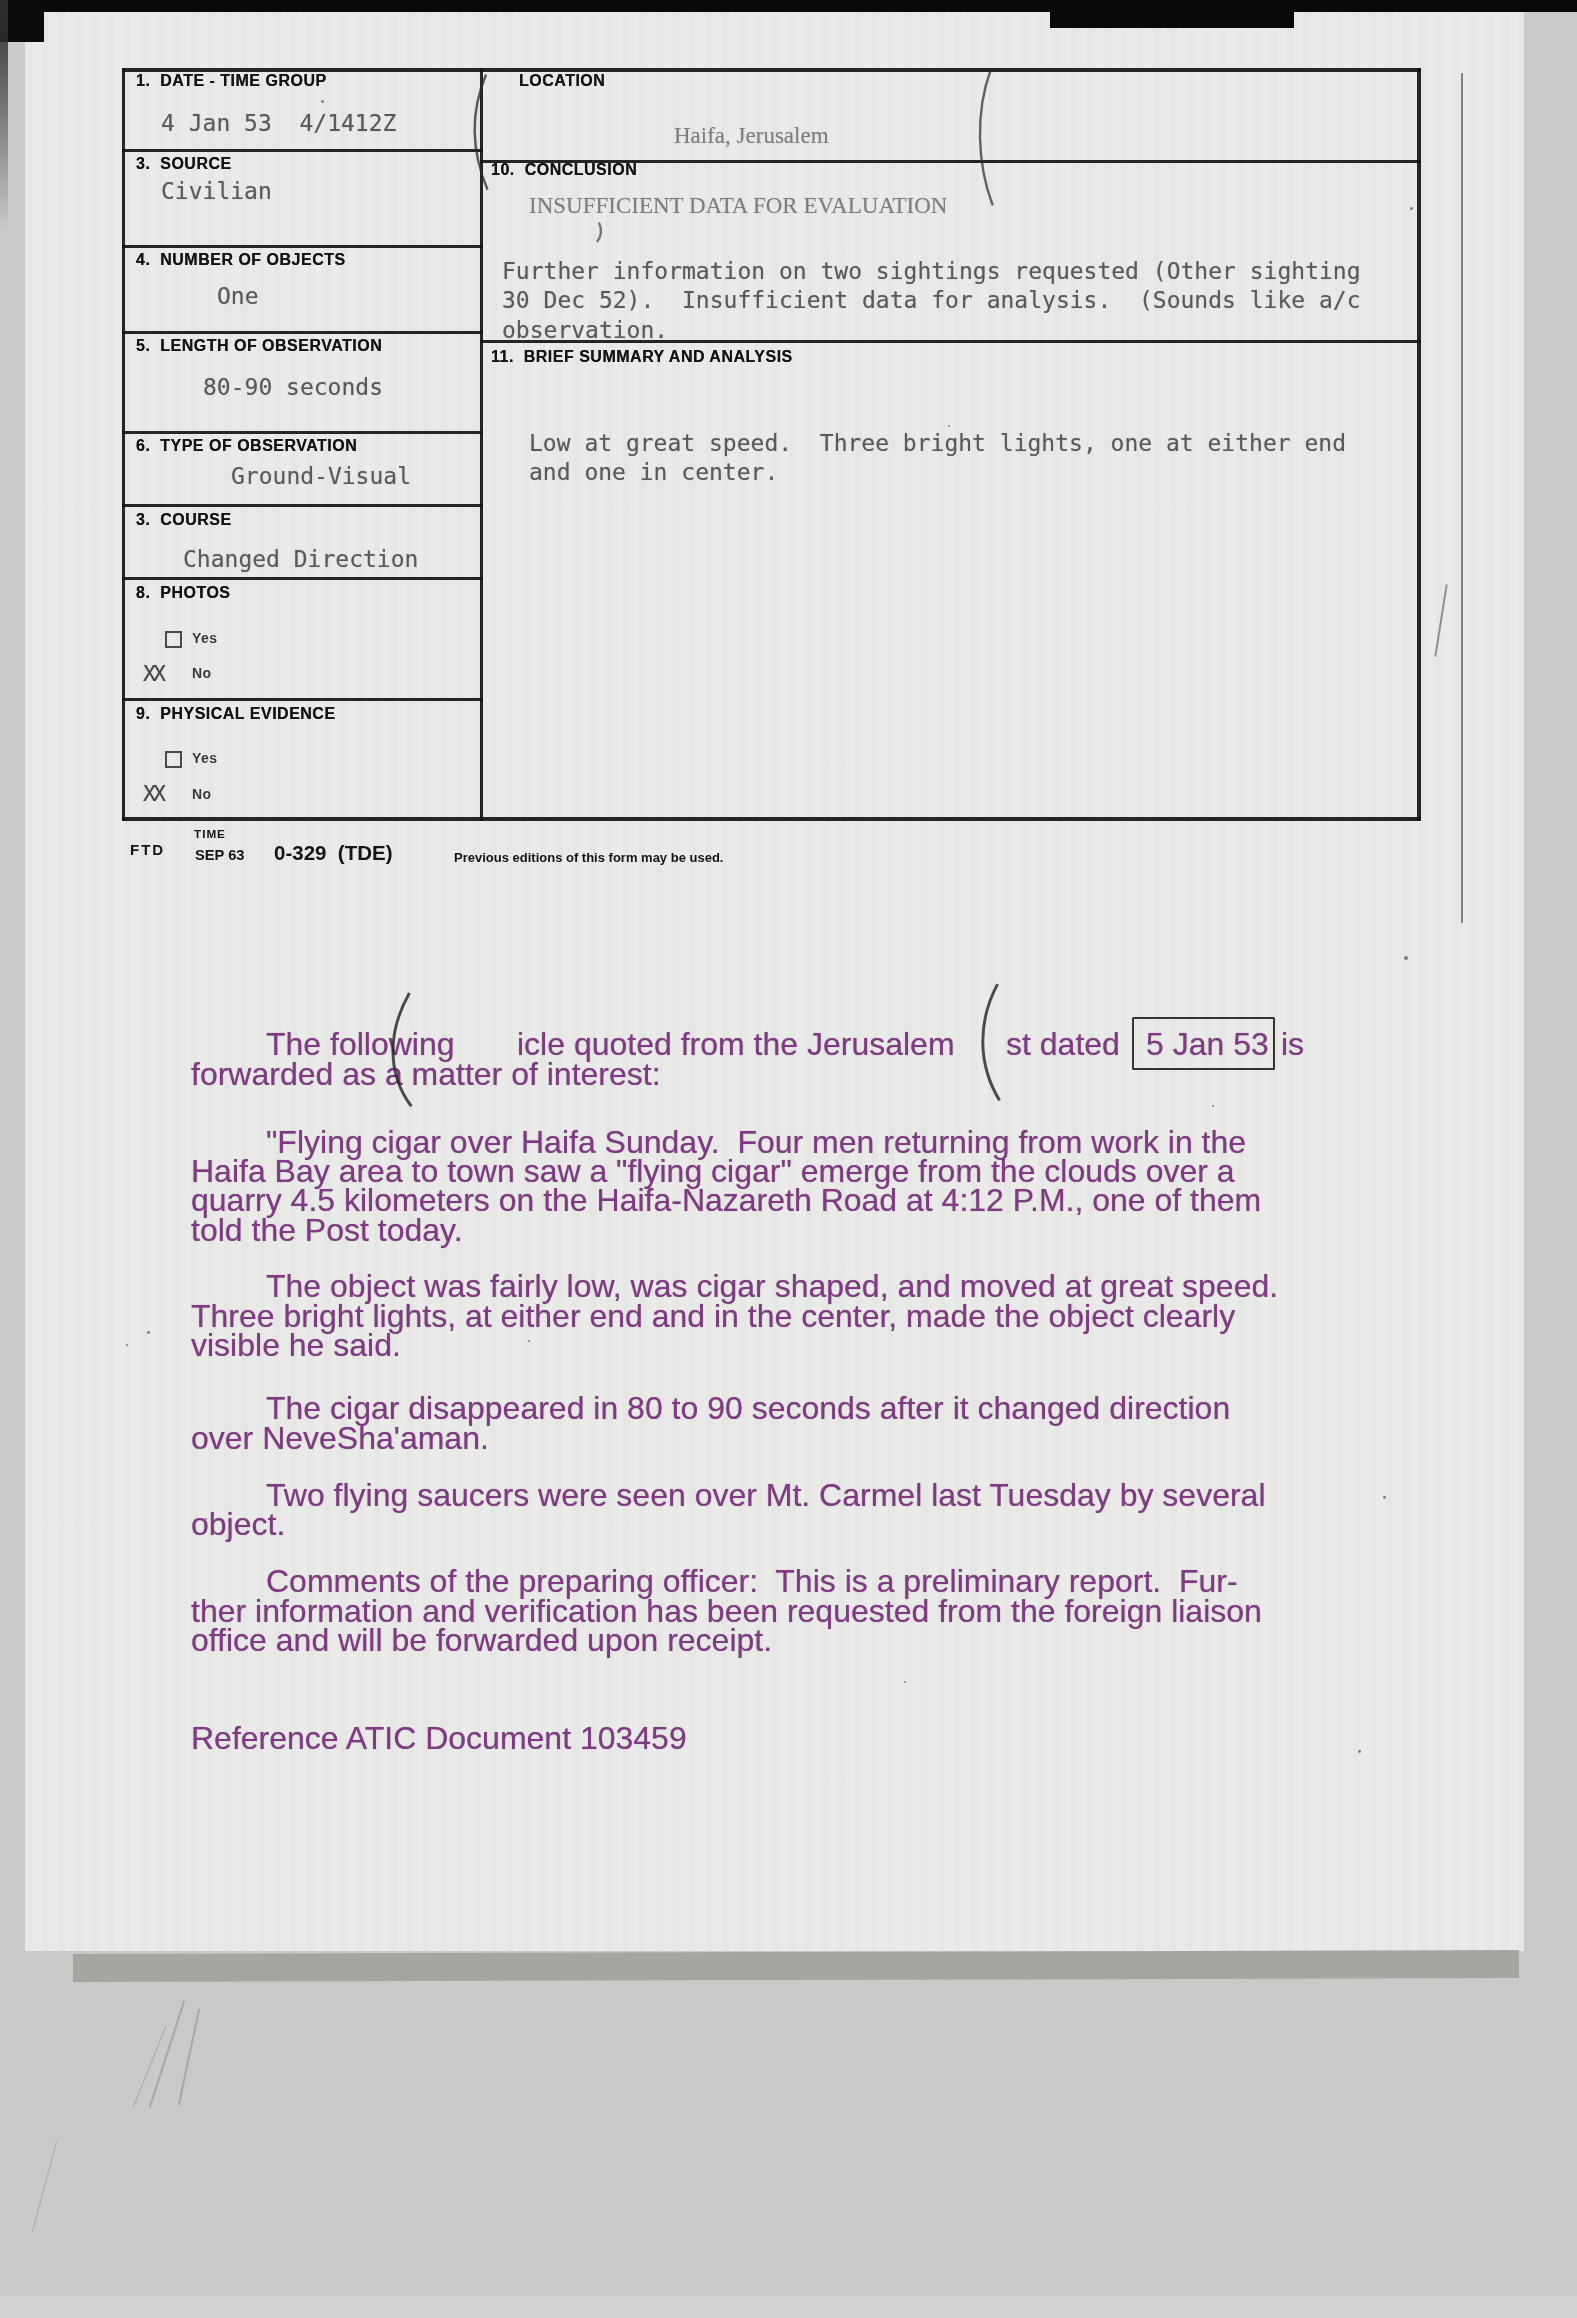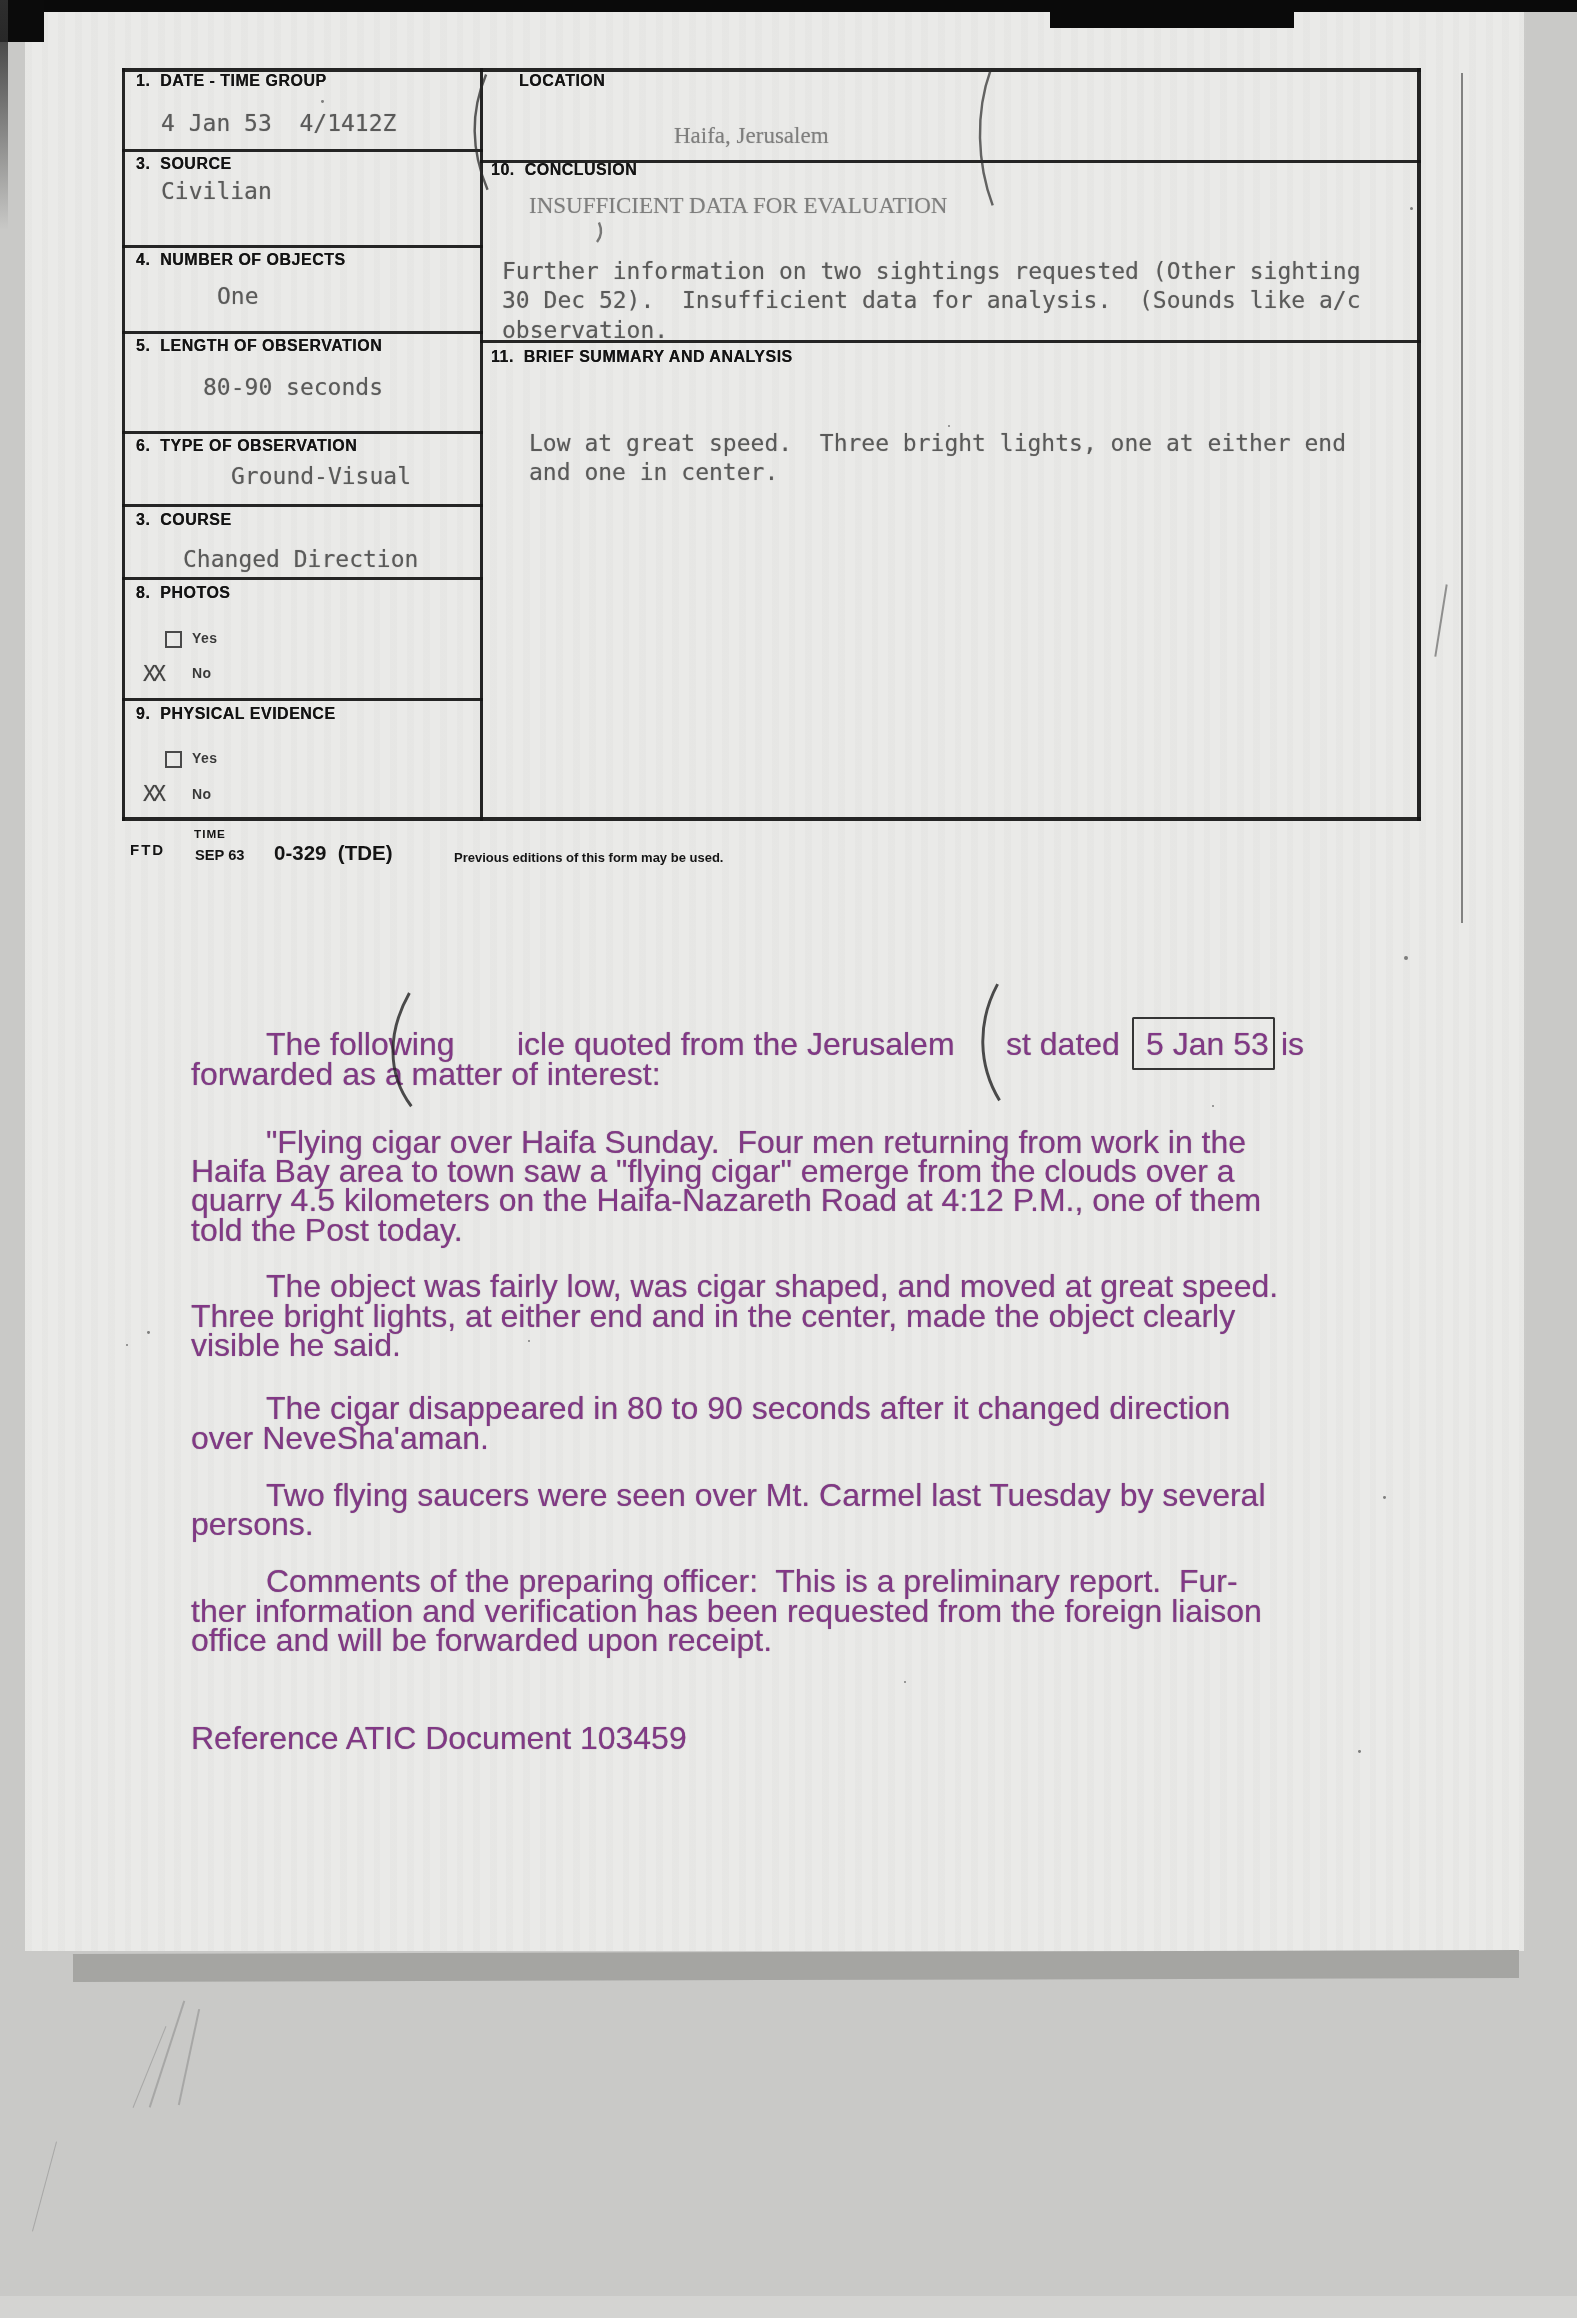--- a/index.html
+++ b/index.html
@@ -133,21 +133,21 @@
   <div class="abs letterline fade-soft" style="left:191px;top:1212px">told the Post today.</div>
 
   <div class="abs letterline fade-soft" style="left:191px;top:1298px">Three bright lights, at either end and in the center, made the object clearly</div>
   <div class="abs letterline fade-soft" style="left:266px;top:1268px">The object was fairly low, was cigar shaped, and moved at great speed.</div>
   <div class="abs letterline fade-soft" style="left:191px;top:1327px">visible he said.</div>
 
   <div class="abs letterline fade-soft" style="left:266px;top:1390px">The cigar disappeared in 80 to 90 seconds after it changed direction</div>
   <div class="abs letterline fade-soft" style="left:191px;top:1420px">over NeveSha'aman.</div>
 
   <div class="abs letterline fade-soft" style="left:266px;top:1477px">Two flying saucers were seen over Mt. Carmel last Tuesday by several</div>
-  <div class="abs letterline fade-soft" style="left:191px;top:1506px">persons.</div>
+  <div class="abs letterline fade-soft" style="left:191px;top:1506px">object.</div>
 
   <div class="abs letterline fade-soft" style="left:266px;top:1563px">Comments of the preparing officer:  This is a preliminary report.  Fur-</div>
   <div class="abs letterline fade-soft" style="left:191px;top:1593px">ther information and verification has been requested from the foreign liaison</div>
   <div class="abs letterline fade-soft" style="left:191px;top:1622px">office and will be forwarded upon receipt.</div>
 
   <div class="abs letterline fade-soft" style="left:191px;top:1720px">Reference ATIC Document 103459</div>
 
   <svg class="abs" style="left:0;top:0" width="1577" height="2319" viewBox="0 0 3228 4746">
     <path d="M 995,152 C 962,230 966,312 998,388" stroke="#2a2a2a" stroke-width="5" fill="none" opacity="0.75"></path>
     <path d="M 2028,142 C 1996,230 2000,335 2032,420" stroke="#2a2a2a" stroke-width="5" fill="none" opacity="0.7"></path>

